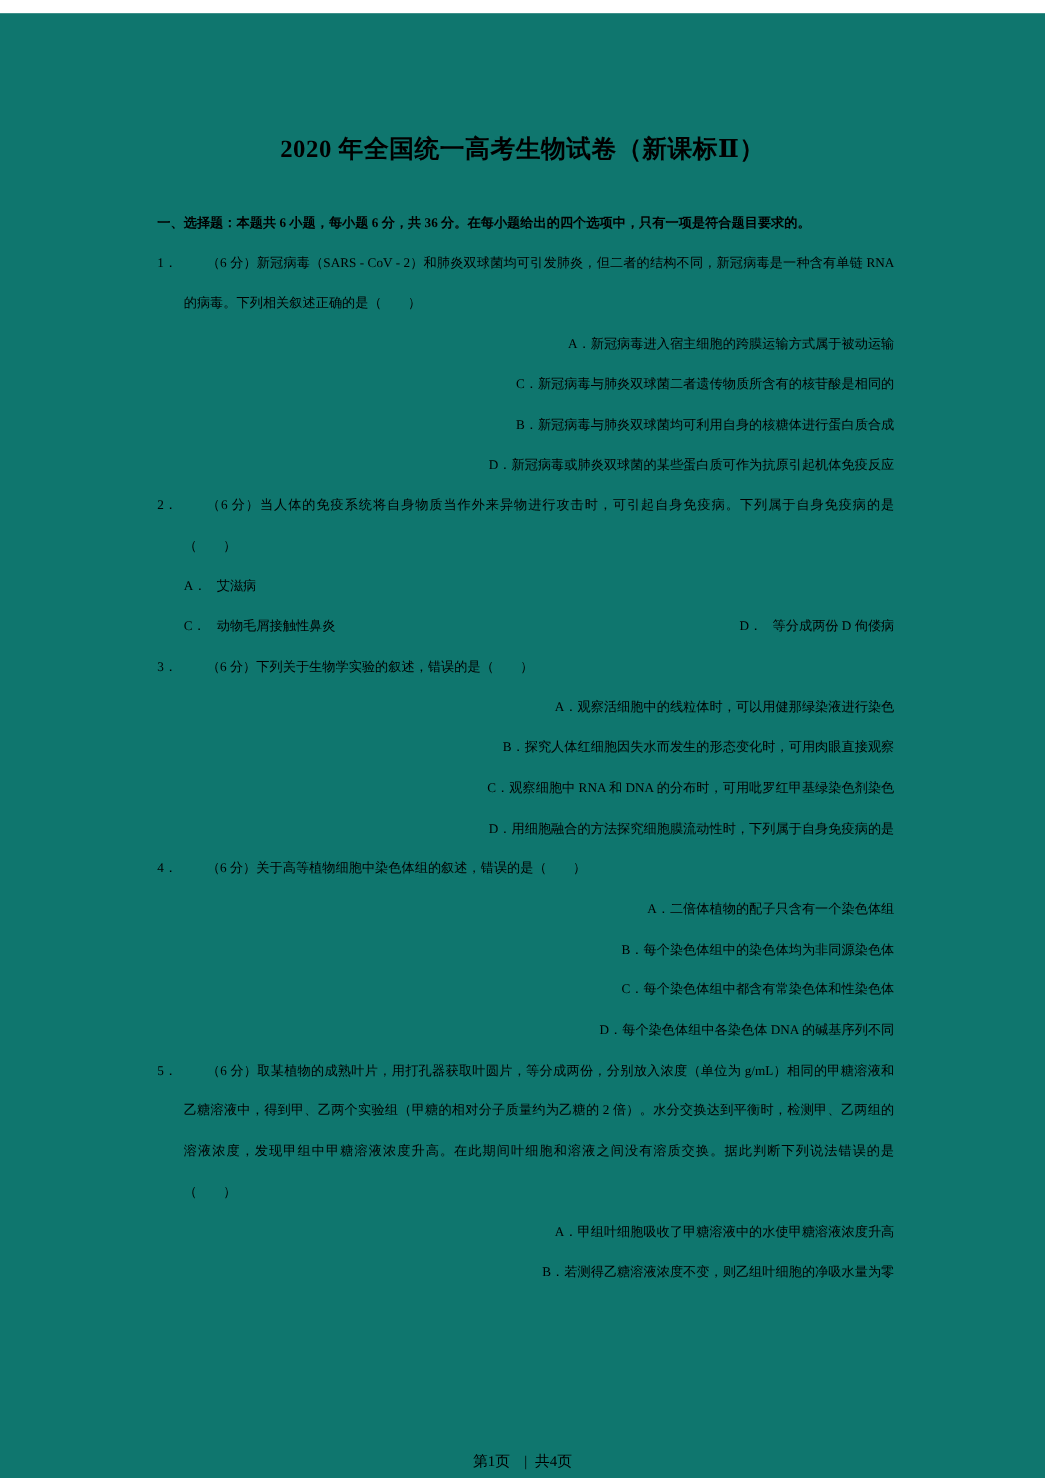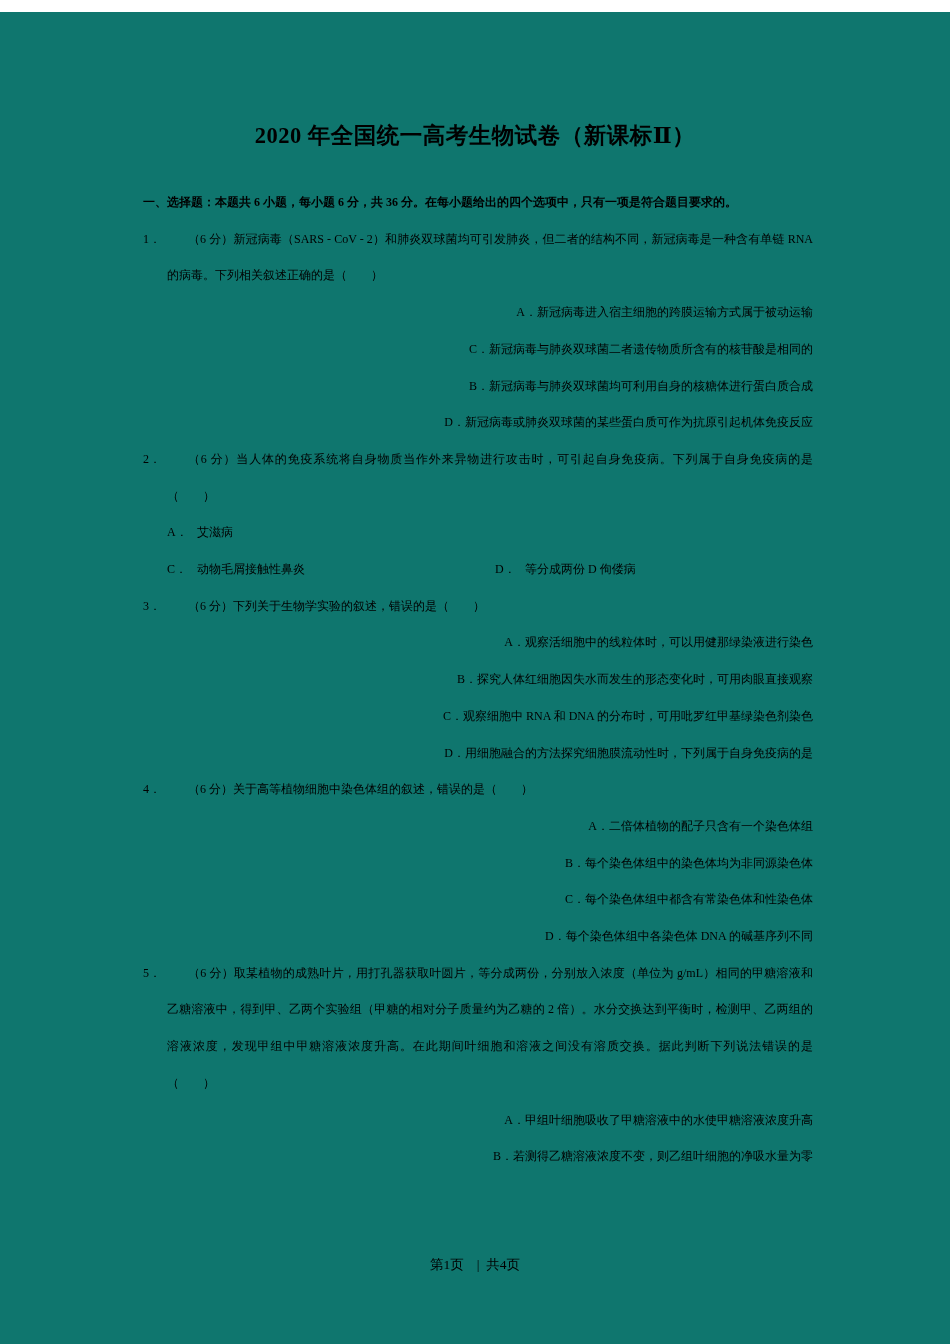--- a/index.html
+++ b/index.html
@@ -64,26 +64,27 @@
     padding-left: 24px;
     text-align: right;
   }
   .opt-label {
     display: inline-block;
     width: 30px;
   }
   .opt-row {
     display: flex;
     padding-left: 24px;
+    justify-content: space-between;
   }
   .opt-cell { width: 328px; }
   .opt-cell:last-child { width: auto; }
   .footer {
     position: absolute;
-    top: 1243px;
+    top: 1307px;
     left: 0;
     width: 950px;
     text-align: center;
     font-size: 13.5px;
     line-height: 20px;
   }
   .footer .sep {
     display: inline-block;
     margin: 0 7px 0 13px;
   }

